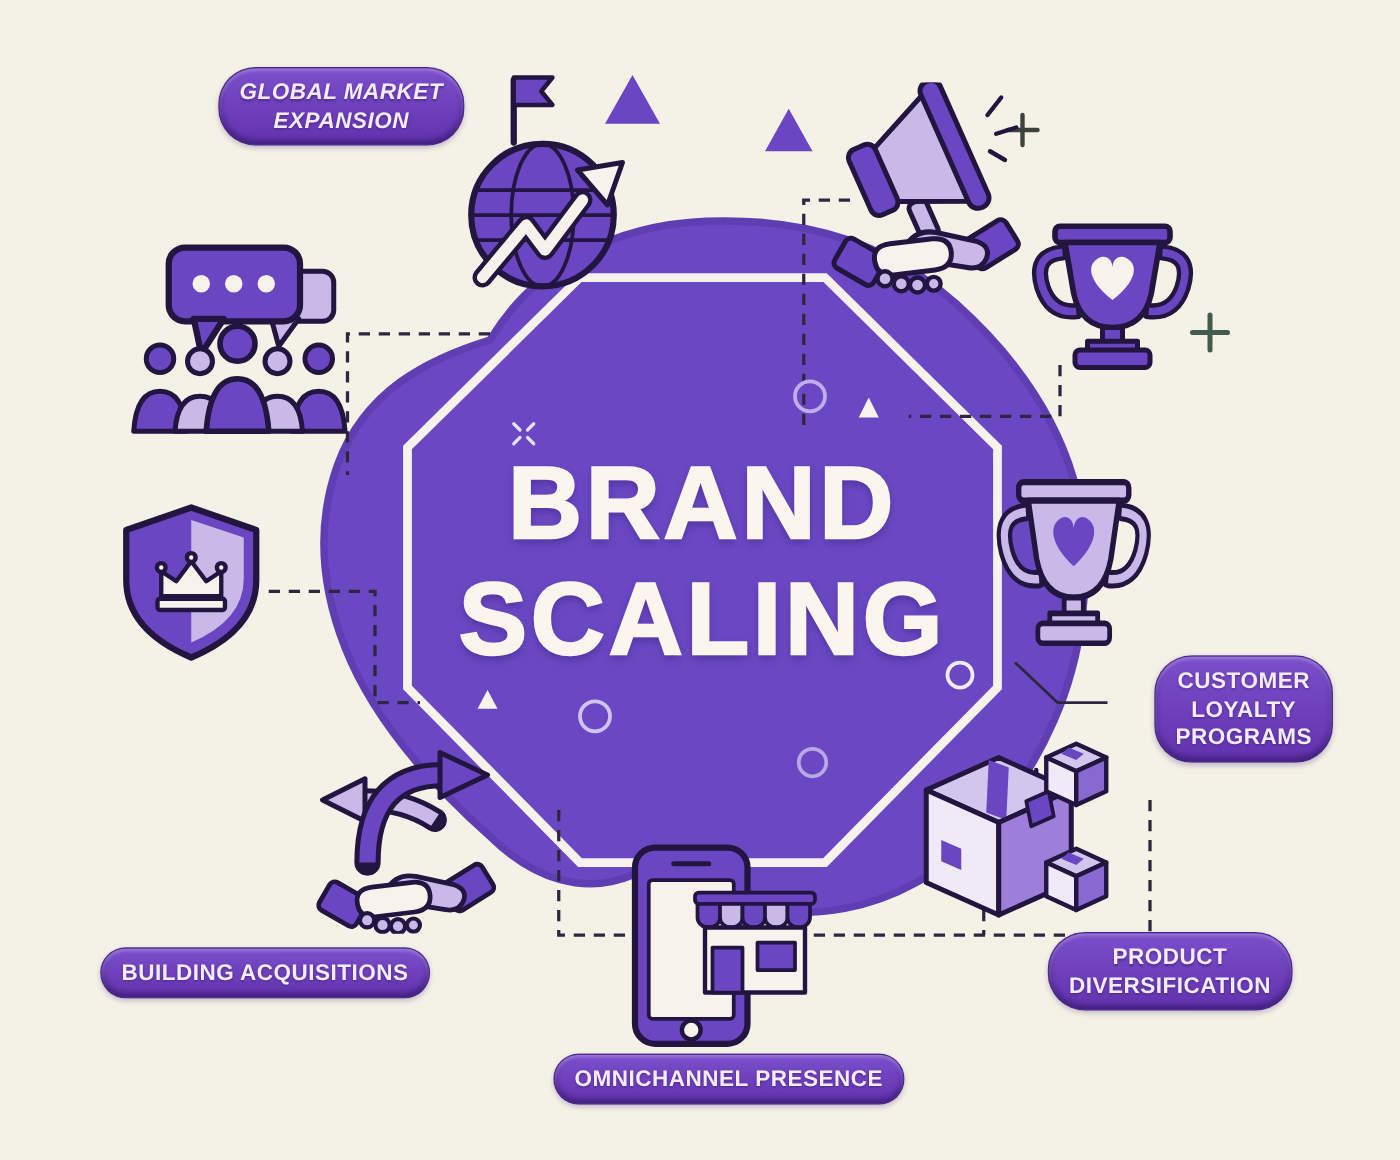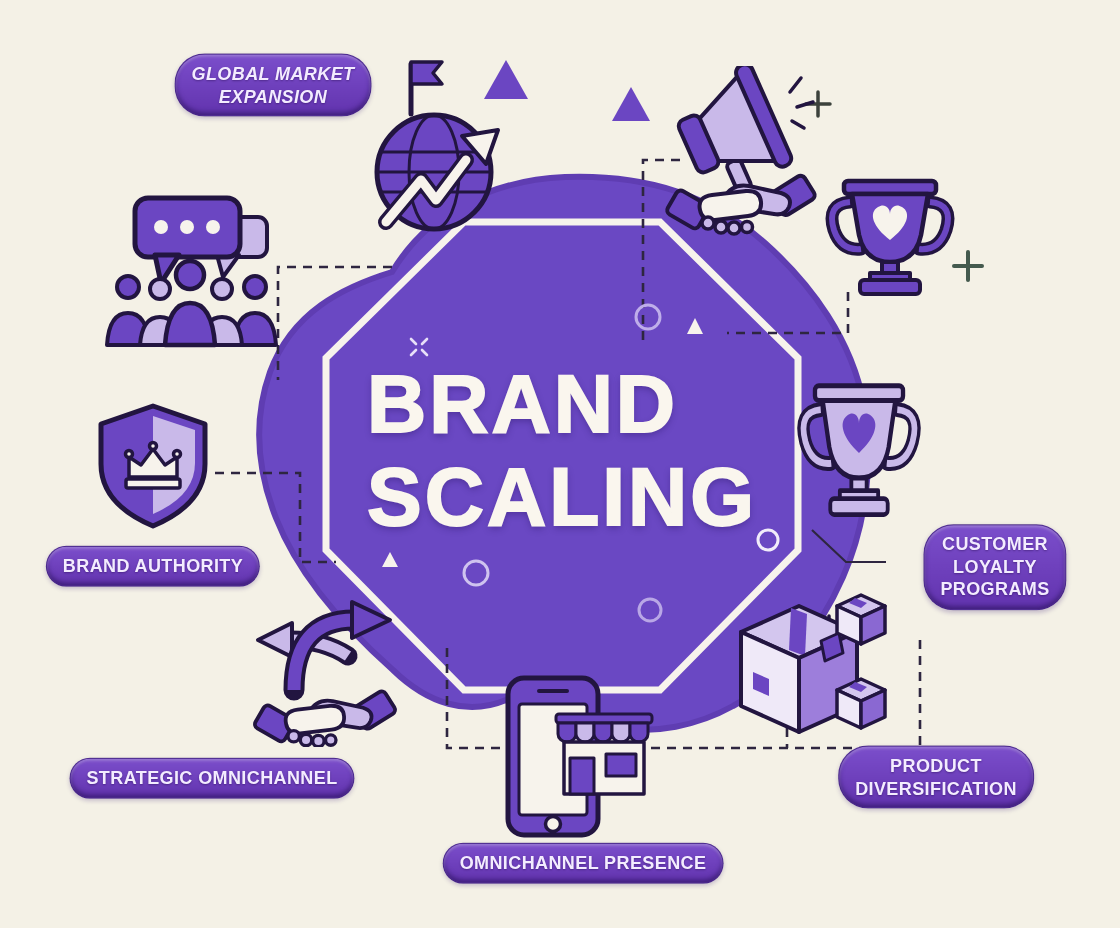--- a/index.html
+++ b/index.html
@@ -20,21 +20,21 @@
   .dash{fill:none;stroke:var(--dash);stroke-width:2.6;stroke-dasharray:9 7;}
   .pill{position:absolute;transform:translate(-50%,-50%);
     background:linear-gradient(180deg,var(--pill-top),var(--pill-bottom));
     color:var(--pill-text);font-weight:bold;font-size:18px;letter-spacing:.4px;
     padding:8px 16px;border-radius:30px;white-space:pre-line;text-align:center;
     line-height:1.25;border:1px solid rgba(46,22,100,.55);z-index:3;
     box-shadow:inset 0 2px 3px rgba(255,255,255,.28), inset 0 -3px 5px rgba(25,8,70,.5), 0 2px 4px rgba(60,30,120,.25);
     text-shadow:0 1px 2px rgba(40,10,80,.45);}
   .title{position:absolute;left:562px;top:450px;transform:translate(-50%,-50%);
     font-size:82px;font-weight:bold;color:var(--title-text);letter-spacing:3px;
-    line-height:1.14;text-align:left;white-space:pre-line;z-index:2;
+    line-height:1.14;text-align:center;white-space:pre-line;z-index:2;
     -webkit-text-stroke:2px var(--title-text);
     text-shadow:0 3px 7px rgba(35,15,90,.38);}
 </style>
 </head>
 <body>
 
 <div class="stage">
 
   <svg class="bg-svg" width="1120" height="928" viewBox="0 0 1120 928">
     <path d="M392,272 C428,212 492,180 565,177 C648,174 712,196 765,243 C812,285 852,340 864,405
@@ -230,20 +230,19 @@
       <polygon class="sD" stroke-width="3.5" fill="#8a68d2" points="24,23 48,12 48,39 24,50"></polygon>
       <polygon fill="var(--icon-purple)" points="18,4 30,9 24,14 12,9"></polygon>
     </g>
   </svg>
 
   <div class="title">BRAND
 SCALING</div>
 
   <div class="pill" style="left:273px;top:85px;font-style:italic;">GLOBAL MARKET
 EXPANSION</div>
-  <div class="pill" style="left:153px;top:566px;">BRAND AUTHORITY</div>
   <div class="pill" style="left:995px;top:567px;">CUSTOMER LOYALTY
 PROGRAMS</div>
-  <div class="pill" style="left:212px;top:778px;">STRATEGIC OMNICHANNEL</div>
+  <div class="pill" style="left:212px;top:778px;">BUILDING ACQUISITIONS</div>
   <div class="pill" style="left:555px;top:863px;margin-left:28px;">OMNICHANNEL PRESENCE</div>
   <div class="pill" style="left:936px;top:777px;">PRODUCT DIVERSIFICATION</div>
 
 </div>
 
 </body></html>

